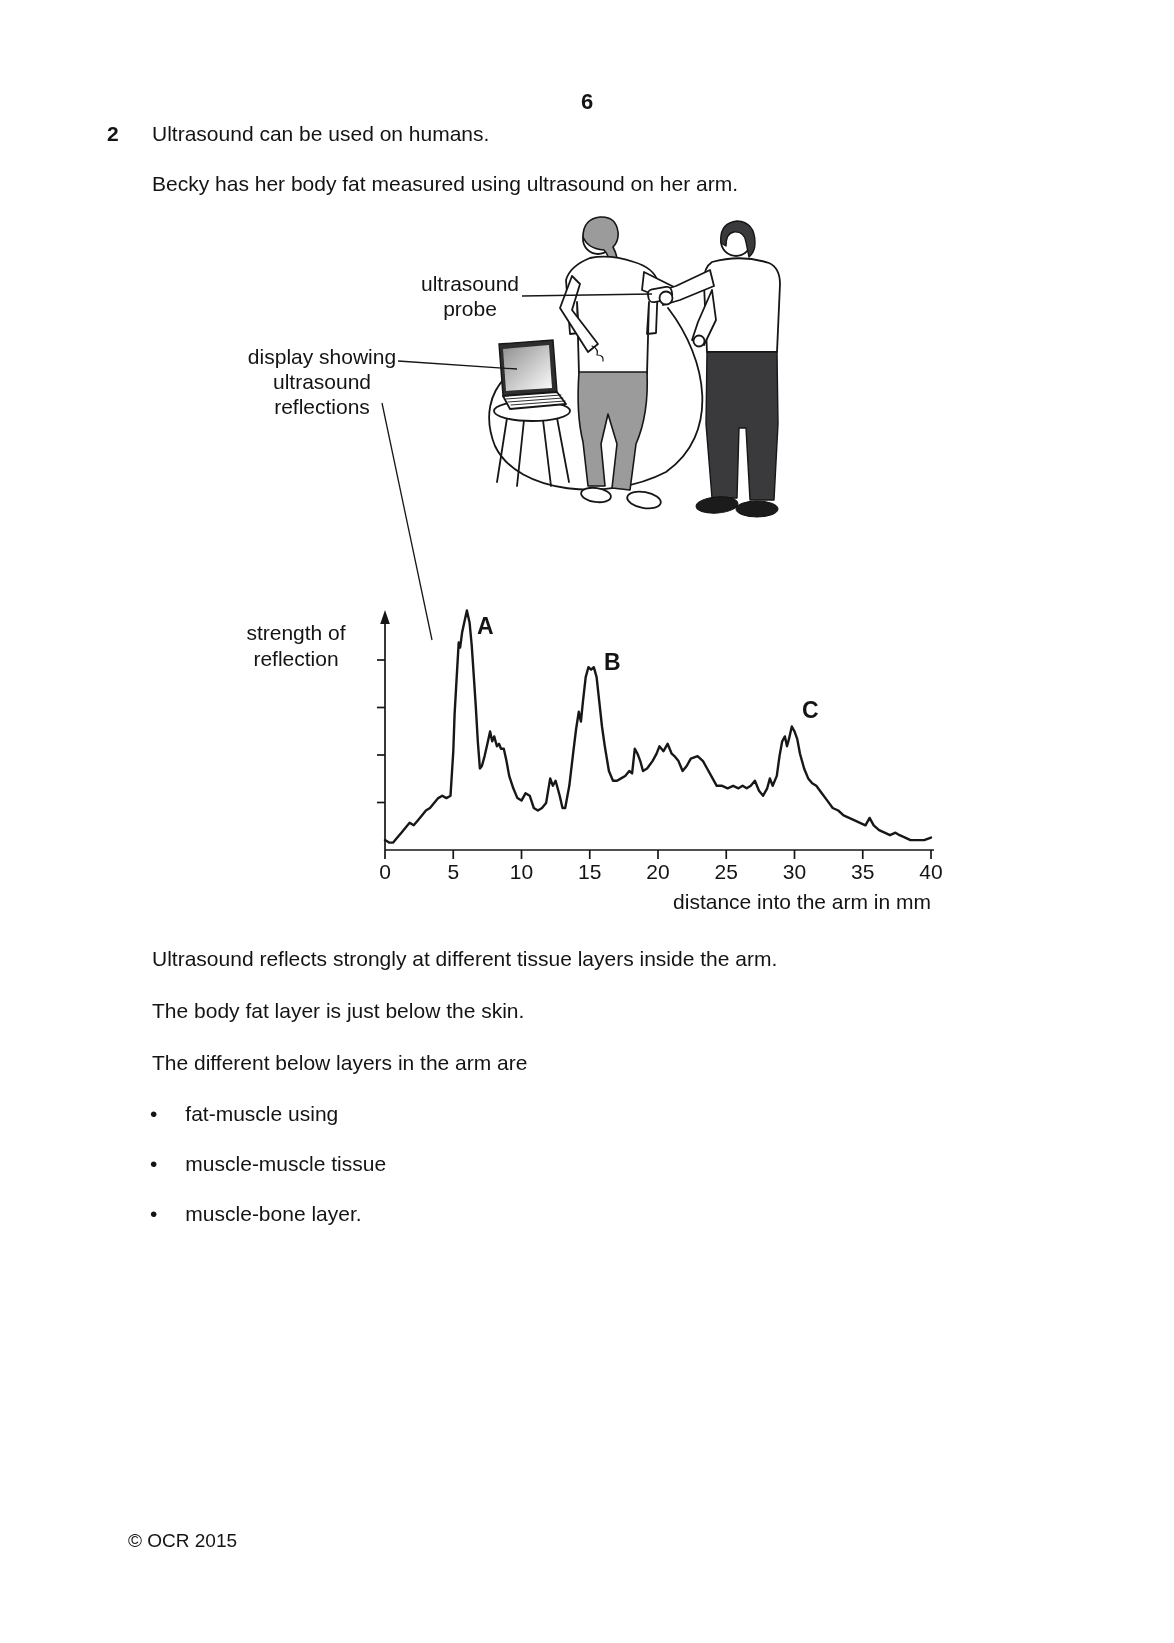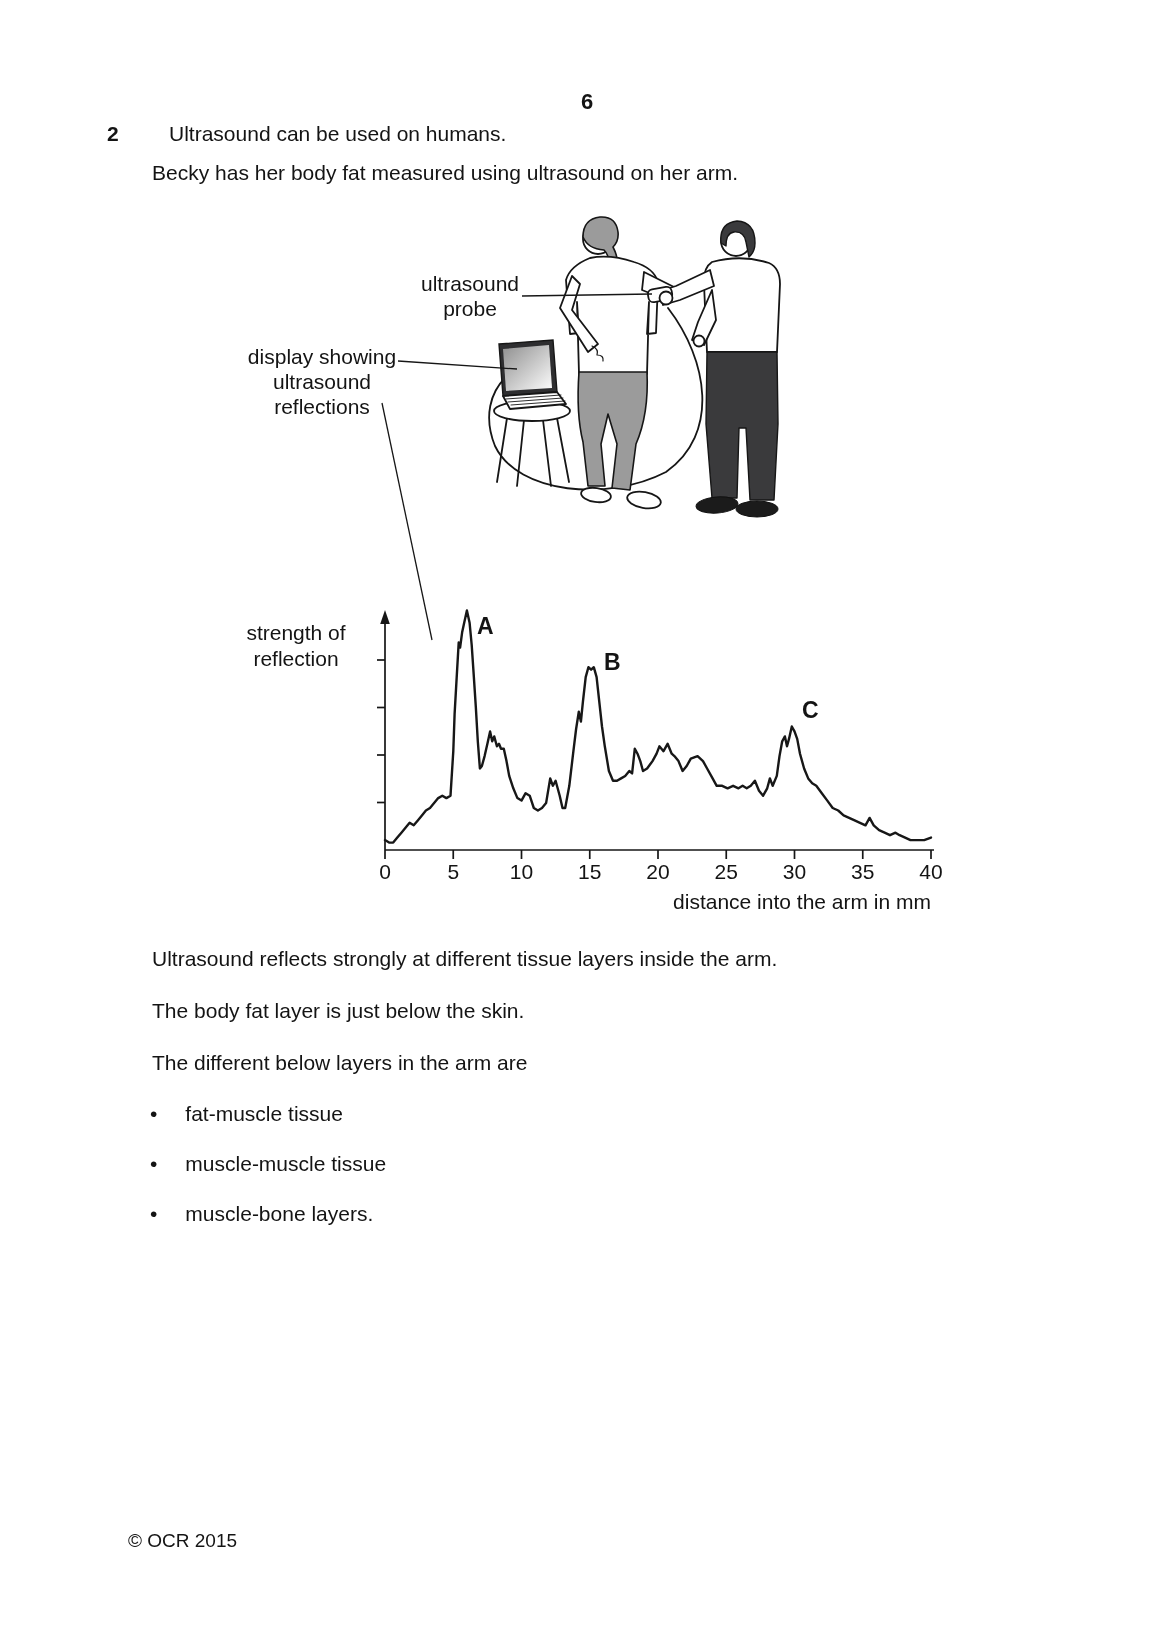--- a/index.html
+++ b/index.html
@@ -25,22 +25,22 @@
   .ticklabel{font-size:21px;text-anchor:middle}
   .xtitle{font-size:21px;text-anchor:end}
   .peak{font-size:23px;font-weight:bold;text-anchor:start}
 </style>
 </head>
 <body>
 
 <div class="para page-num">6</div>
 
 <div class="para bold" style="left:107px;top:121px">2</div>
-<div class="para" style="left:169px;top:121px">Ultrasound can be used on humans.</div>
-<div class="para" style="left:152px;top:160px">Becky has her body fat measured using ultrasound on her arm.</div>
+<div class="para" style="left:152px;top:121px">Ultrasound can be used on humans.</div>
+<div class="para" style="left:152px;top:171px">Becky has her body fat measured using ultrasound on her arm.</div>
 
 <svg class="scene" width="1174" height="945" viewBox="0 0 1174 945">
   <defs>
     <linearGradient id="scr" x1="0" y1="0" x2="1" y2="1">
       <stop offset="0" stop-color="#8f8f8f"></stop>
         <stop offset="1" stop-color="#fdfdfd"></stop>
     </linearGradient>
   </defs>
 
   <g>
@@ -135,24 +135,24 @@
     <text class="xtitle" x="931" y="909">distance into the arm in mm</text>
   </g>
 </svg>
 
 <div class="para" style="left:152px;top:946px">Ultrasound reflects strongly at different tissue layers inside the arm.</div>
 <div class="para" style="left:152px;top:998px">The body fat layer is just below the skin.</div>
 <div class="para" style="left:152px;top:1050px">The different below layers in the arm are</div>
 
 <div class="para bullet-row" style="left:150px;top:1101px">
   <span>•</span>
-  <span>fat-muscle tissue</span>
+  <span>fat-muscle using</span>
 </div>
 <div class="para bullet-row" style="left:150px;top:1151px">
   <span>•</span>
   <span>muscle-muscle tissue</span>
 </div>
 <div class="para bullet-row" style="left:150px;top:1201px">
   <span>•</span>
-  <span>muscle-bone layers.</span>
+  <span>muscle-bone layer.</span>
 </div>
 
 <div class="footer">© OCR 2015</div>
 
 </body></html>

